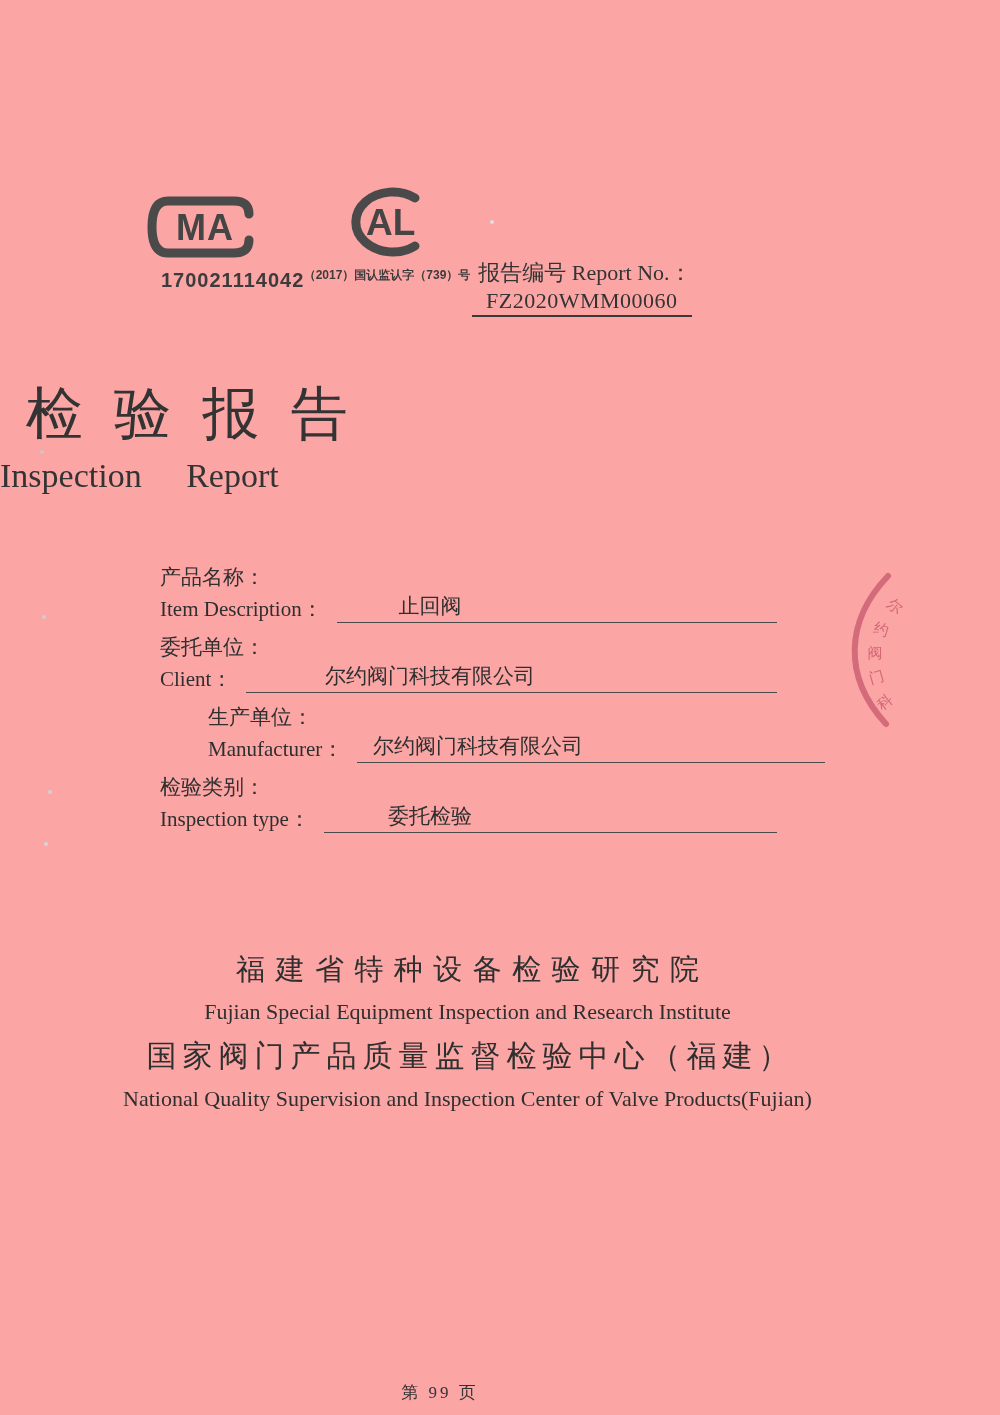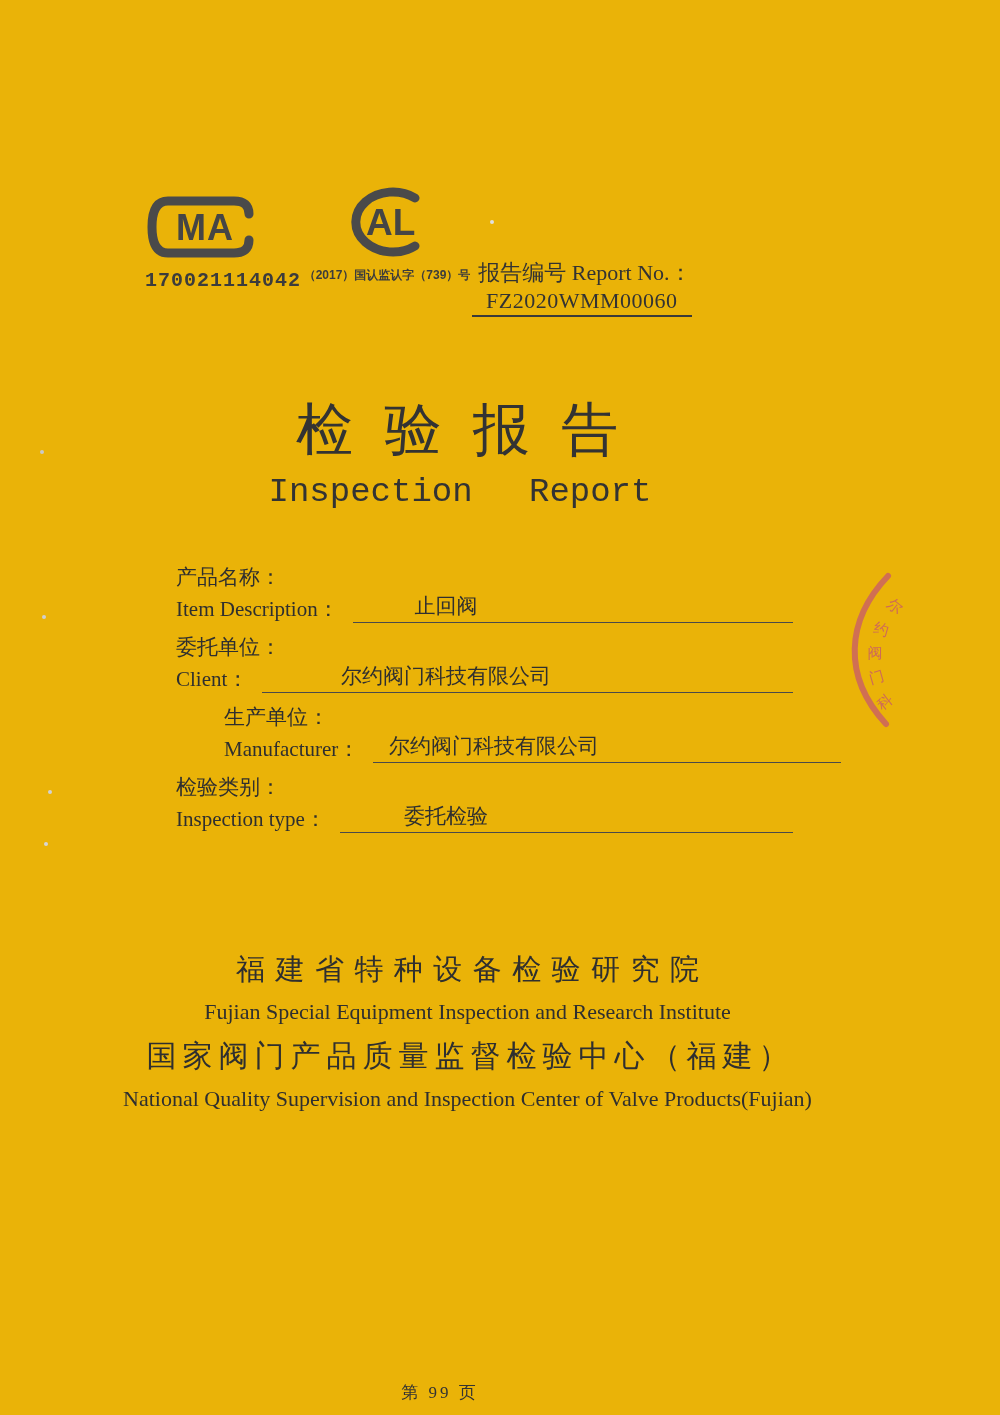--- a/index.html
+++ b/index.html
@@ -1,56 +1,56 @@
 <!DOCTYPE html>
 <html><head>
 <meta charset="utf-8">
 <style>
   html,body{margin:0;padding:0;background:#e8e8e8;}
   .page{
     position:relative;
     width:1000px;height:1415px;
     margin:0 auto;
-    background:#eab308;
+    background:#fca5a5;
     overflow:hidden;
     font-family:"Liberation Serif","DejaVu Serif",serif;
     color:#2e2e2e;
   }
   .abs{position:absolute;}
 
   
   .cma-block{left:143px;top:192px;width:220px;text-align:left;}
   .cma-number{
-    font-family:Liberation Mono, monospace;
+    font-family:Liberation Sans, sans-serif;
     font-weight:bold;font-size:20px;letter-spacing:1px;color:#3c3c3c;
-    margin-top:3px;margin-left:2px;
+    margin-top:3px;margin-left:18px;
   }
   .cal-block{left:302px;top:183px;width:170px;text-align:center;}
   .cal-caption{
     font-family:"Liberation Sans","DejaVu Sans",sans-serif;
     font-weight:bold;font-size:12px;color:#3c3c3c;
     margin-top:2px;white-space:nowrap;
   }
 
   
   .report-line{left:466px;top:258px;font-size:22px;display:flex;align-items:flex-end;color:#333;flex-direction:column;}
   .report-label{white-space:nowrap;}
   .report-value{
     border-bottom:2px solid #3a3a3a;
     padding:0 14px 1px 14px;margin-left:6px;
     letter-spacing:0.5px;white-space:nowrap;
   }
 
   
-  .title-block{left:0;top:392px;width:920px;text-align:center;font-family:Liberation Mono, monospace;}
+  .title-block{left:0;top:376px;width:920px;}
   .title-zh{font-size:57px;letter-spacing:0.55em;padding-left:0.45em;color:#333;}
   .title-en{font-size:34px;word-spacing:36px;margin-top:4px;color:#333;}
 
   
-  .field{position:absolute;left:176px;width:617px;}
+  .field{position:absolute;left:160px;width:617px;}
   .field .zh{font-size:21px;color:#2f2f2f;}
   .field .row{display:flex;align-items:flex-end;margin-top:3px;position:relative;}
   .field .en{font-size:21px;padding-right:14px;white-space:nowrap;color:#2f2f2f;}
   .field .line{flex:1;border-bottom:1.6px solid #4a4a4a;height:28px;}
   .field .value{
     position:absolute;left:130px;width:280px;bottom:3px;
     text-align:center;font-size:21px;color:#2f2f2f;
   }
 
   

